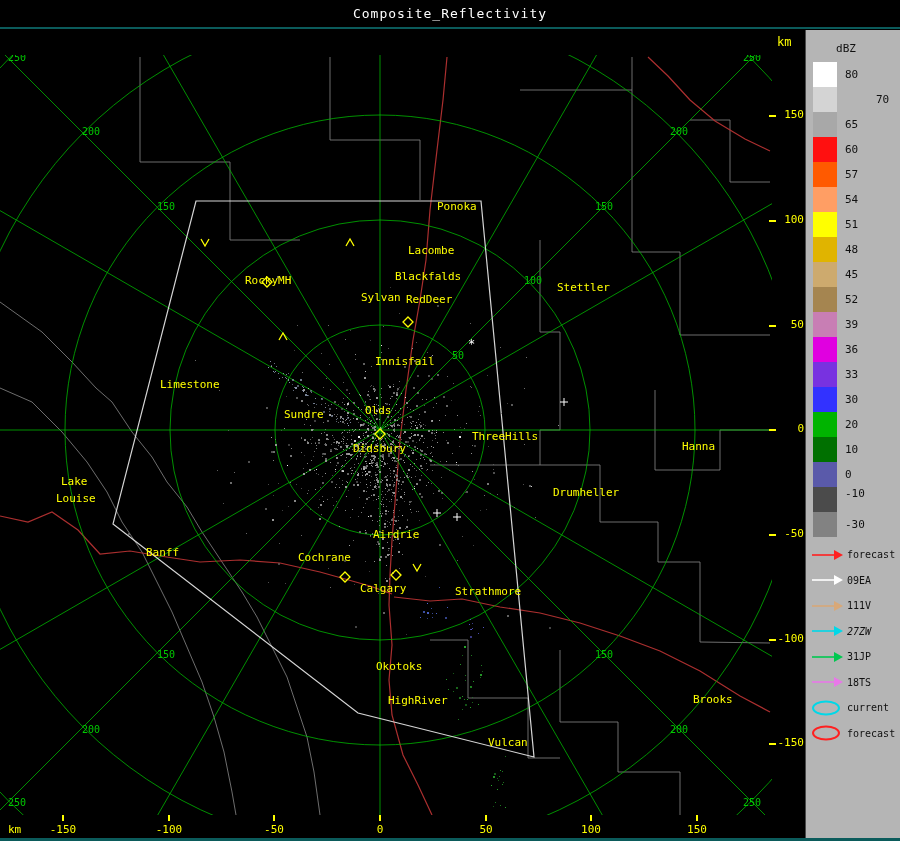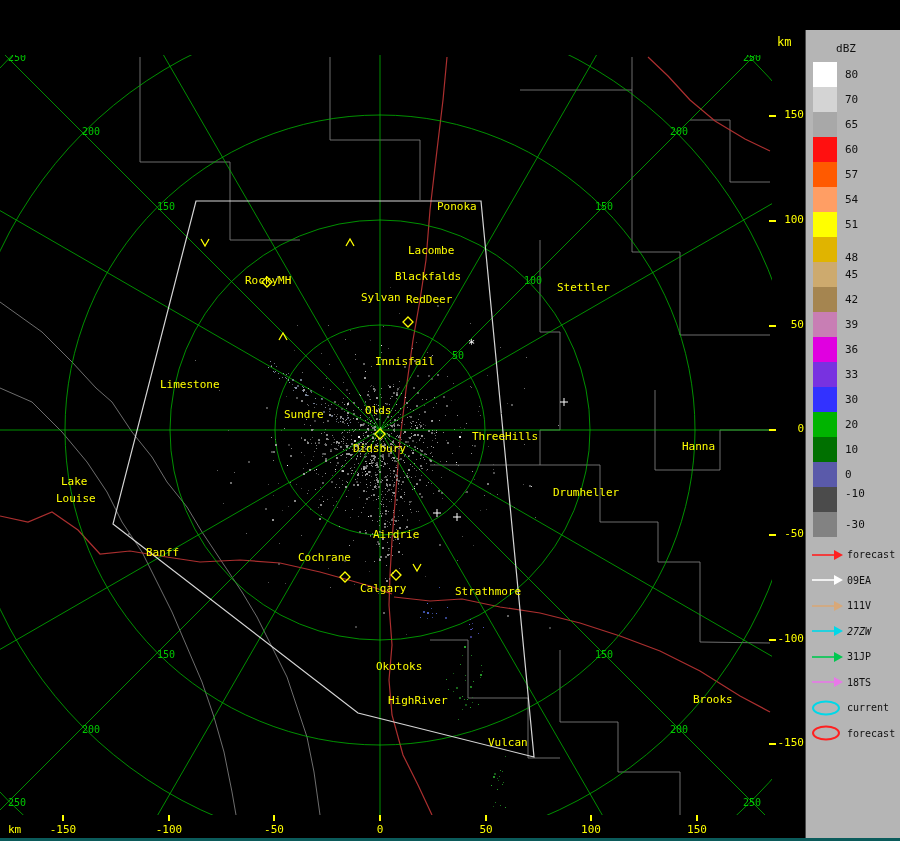--- a/index.html
+++ b/index.html
@@ -25,20 +25,21 @@
   .swatch-label{position:absolute;left:32px;height:25px;line-height:25px;color:#101010;font-size:11px;}
   #legend{position:absolute;left:4px;top:512px;width:90px;height:210px;}
   .legend-item{position:absolute;left:0;height:25px;display:flex;align-items:center;}
   .legend-label{color:#101010;font-size:10px;margin-left:3px;text-align:right;}
   #bottom-line{position:absolute;left:0;top:838px;width:900px;height:3px;background:#0b5b5b;}
 </style>
 </head>
 <body>
 
 <div id="root">
+  <div id="titlebar">Composite_Reflectivity</div>
   <div id="km-top">km</div>
 
   <svg id="map" width="772" height="760" viewBox="0 55 772 760">
       <rect x="0" y="55" width="772" height="760" fill="#000000"></rect>
       <polyline points="0,302 42,332 72,362 96,388 112,402 132,432 152,457 167,482 187,507 202,532 222,562 242,592 257,617 272,647 287,677 297,707 307,737 314,772 320,815" fill="none" stroke="#808080" stroke-width="1" opacity="0.85"></polyline>
       <polyline points="0,388 32,402 62,432 87,462 107,492 122,522 142,552 157,582 172,612 187,647 202,682 214,717 224,752 232,792 236,815" fill="none" stroke="#808080" stroke-width="1" opacity="0.85"></polyline>
       <polyline points="330,57 330,140 420,140 420,200" fill="none" stroke="#808080" stroke-width="1" opacity="0.85"></polyline>
       <polyline points="140,57 140,162 230,162 230,240 300,240" fill="none" stroke="#808080" stroke-width="1" opacity="0.85"></polyline>
       <polyline points="520,90 632,90 632,57" fill="none" stroke="#808080" stroke-width="1" opacity="0.85"></polyline>
       <polyline points="632,90 632,252 680,252 680,335 770,335" fill="none" stroke="#808080" stroke-width="1" opacity="0.85"></polyline>
@@ -1400,37 +1401,37 @@
       <div class="tick-label-b" style="left: 677px; top: 823px;">150</div>
     </div>
   <div id="bottom-unit">km</div>
 
   <div id="sidebar">
     <div id="dbz-label">dBZ</div>
     <div id="scale">
         <div class="swatch" style="top: 0px; background: rgb(255, 255, 255);"></div>
         <div class="swatch-label" style="top: 0px;">80</div>
         <div class="swatch" style="top: 25px; background: rgb(212, 212, 212);"></div>
-        <div class="swatch-label" style="top: 25px;">70</div>
+        <div class="swatch-label" style="top: 25px; margin-left: 31px;">70</div>
         <div class="swatch" style="top: 50px; background: rgb(168, 168, 168);"></div>
         <div class="swatch-label" style="top: 50px;">65</div>
         <div class="swatch" style="top: 75px; background: rgb(255, 16, 16);"></div>
         <div class="swatch-label" style="top: 75px;">60</div>
         <div class="swatch" style="top: 100px; background: rgb(255, 90, 0);"></div>
         <div class="swatch-label" style="top: 100px;">57</div>
         <div class="swatch" style="top: 125px; background: rgb(255, 158, 100);"></div>
         <div class="swatch-label" style="top: 125px;">54</div>
         <div class="swatch" style="top: 150px; background: rgb(255, 255, 0);"></div>
         <div class="swatch-label" style="top: 150px;">51</div>
         <div class="swatch" style="top: 175px; background: rgb(224, 180, 0);"></div>
-        <div class="swatch-label" style="top: 175px; margin-top: 8px;">48</div>
+        <div class="swatch-label" style="top: 175px;">48</div>
         <div class="swatch" style="top: 200px; background: rgb(205, 170, 110);"></div>
         <div class="swatch-label" style="top: 200px;">45</div>
         <div class="swatch" style="top: 225px; background: rgb(165, 133, 80);"></div>
-        <div class="swatch-label" style="top: 225px;">42</div>
+        <div class="swatch-label" style="top: 225px;">52</div>
         <div class="swatch" style="top: 250px; background: rgb(200, 126, 180);"></div>
         <div class="swatch-label" style="top: 250px;">39</div>
         <div class="swatch" style="top: 275px; background: rgb(224, 0, 224);"></div>
         <div class="swatch-label" style="top: 275px;">36</div>
         <div class="swatch" style="top: 300px; background: rgb(120, 50, 224);"></div>
         <div class="swatch-label" style="top: 300px;">33</div>
         <div class="swatch" style="top: 325px; background: rgb(50, 50, 255);"></div>
         <div class="swatch-label" style="top: 325px;">30</div>
         <div class="swatch" style="top: 350px; background: rgb(0, 180, 0);"></div>
         <div class="swatch-label" style="top: 350px;">20</div>

